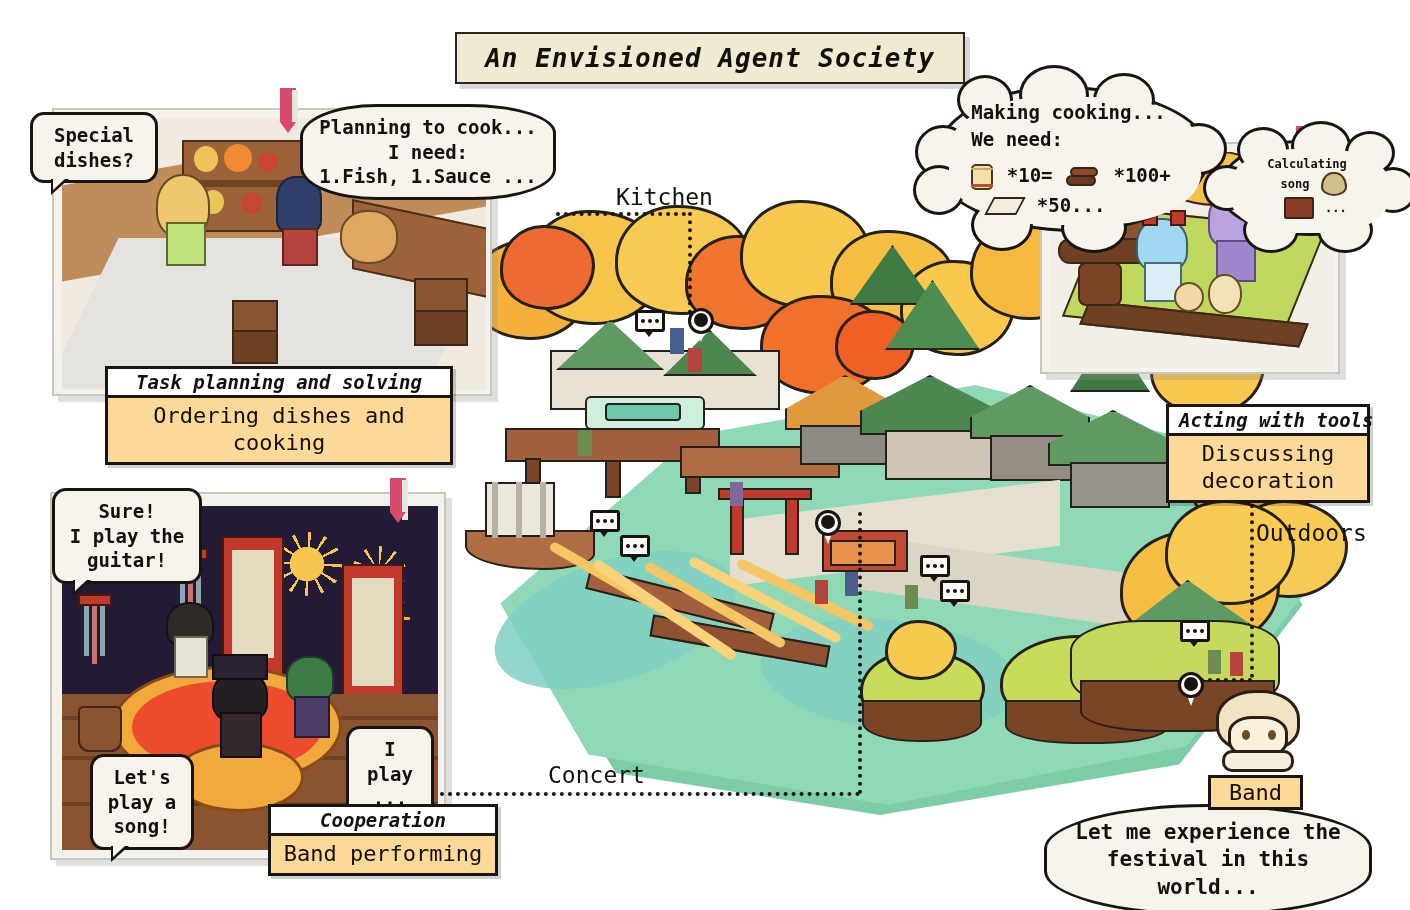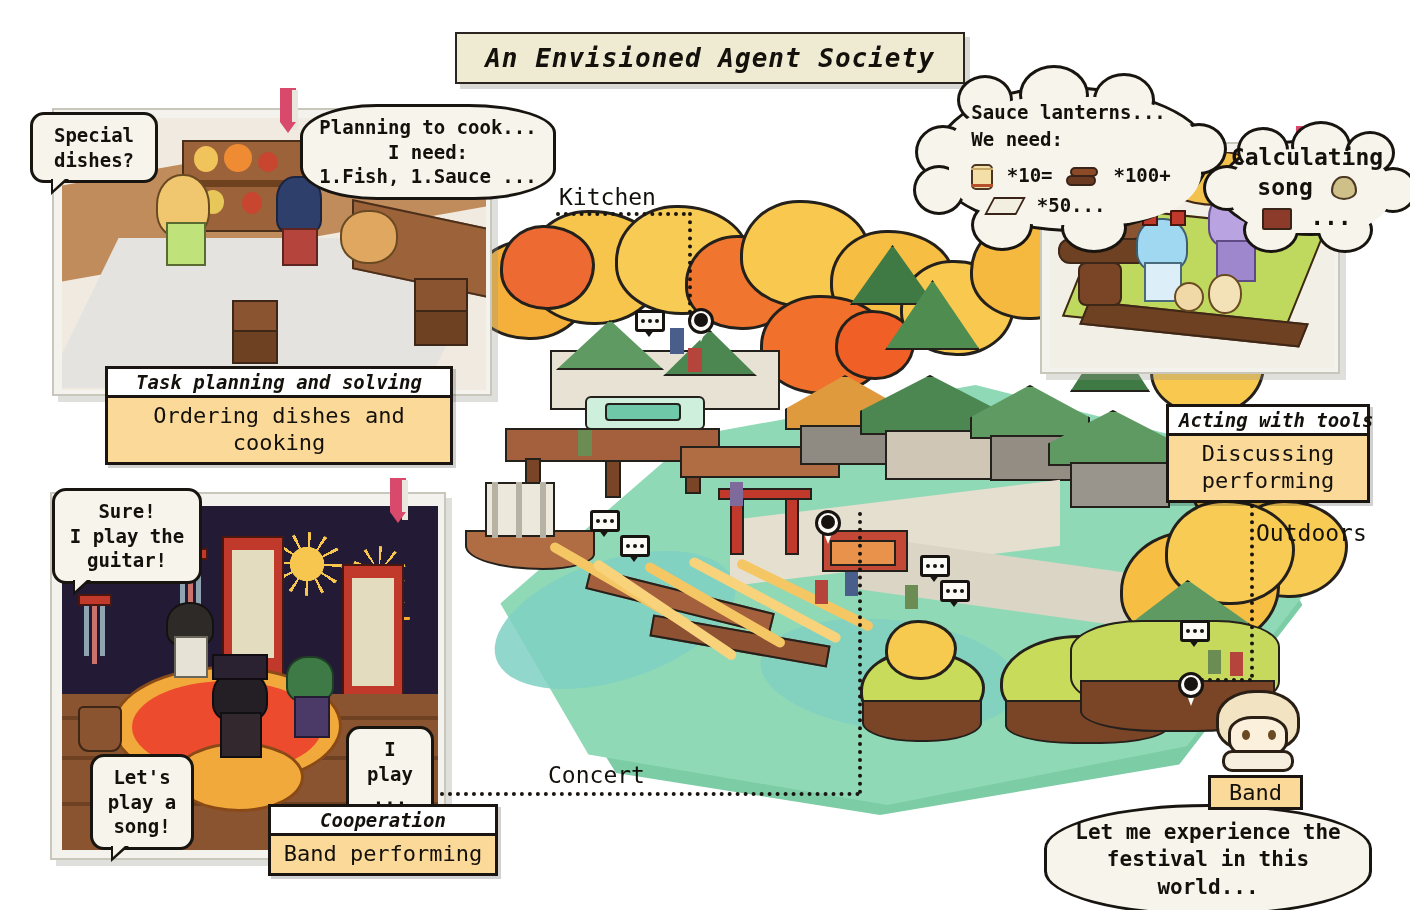--- a/index.html
+++ b/index.html
@@ -495,21 +495,21 @@
     <div class="puff" style="left:22px;top:-14px;width:56px;height:50px;"></div>
     <div class="puff" style="left:84px;top:-24px;width:70px;height:60px;"></div>
     <div class="puff" style="left:158px;top:-16px;width:62px;height:54px;"></div>
     <div class="puff" style="left:-20px;top:36px;width:56px;height:54px;"></div>
     <div class="puff" style="left:-22px;top:76px;width:52px;height:50px;"></div>
     <div class="puff" style="left:236px;top:34px;width:56px;height:52px;"></div>
     <div class="puff" style="left:36px;top:110px;width:62px;height:52px;"></div>
     <div class="puff" style="left:126px;top:114px;width:66px;height:50px;"></div>
     <div class="puff-mask" style="left:14px;top:8px;width:252px;height:128px;border-radius:40%;"></div>
     <div class="ct" style="text-align:left;font-size:19px;line-height:1.35;">
-      <div>Sauce lanterns...</div>
+      <div>Making cooking...</div>
       <div style="margin-top:2px;">We need:</div>
       <div style="margin-top:10px;white-space:nowrap;text-align:right;">
         <span class="ic ic-lantern"></span>
         <span style="margin:0 2px;">*10=</span>
         <span class="ic ic-wood">
           <span style="left:0;top:9px;width:30px;height:11px;background:#6B3A20;"></span>
           <span style="left:4px;top:1px;width:28px;height:10px;background:#8C4A26;"></span>
         </span>
         <span style="margin-left:2px;">*100+</span>
       </div>
@@ -522,53 +522,53 @@
 
   <div class="cloud" style="left:1218px;top:140px;width:178px;height:96px;">
     <div class="puff" style="left:16px;top:-16px;width:52px;height:46px;"></div>
     <div class="puff" style="left:70px;top:-22px;width:60px;height:50px;"></div>
     <div class="puff" style="left:124px;top:-12px;width:50px;height:44px;"></div>
     <div class="puff" style="left:-18px;top:22px;width:48px;height:46px;"></div>
     <div class="puff" style="left:148px;top:24px;width:48px;height:46px;"></div>
     <div class="puff" style="left:22px;top:64px;width:56px;height:46px;"></div>
     <div class="puff" style="left:96px;top:64px;width:56px;height:46px;"></div>
     <div class="puff-mask" style="left:10px;top:6px;width:158px;height:84px;border-radius:40%;"></div>
-    <div class="ct" style="font-size:23px;line-height:1.3;">
+    <div class="ct" style="font-size:12px;line-height:1.3;text-align:right;">
       <div>Calculating</div>
       <div style="white-space:nowrap;">
         <span>song</span>
         <span class="ic ic-money" style="margin-left:4px;"></span>
       </div>
       <div style="white-space:nowrap;margin-top:1px;">
         <span class="ic ic-abacus"></span>
         <span style="margin-left:4px;">...</span>
       </div>
     </div>
   </div>
 
   <div class="labelbox" style="left:1166px;top:404px;width:204px;">
     <div class="lb-head">Acting with tools</div>
     <div class="lb-body">Discussing
-performing</div>
+decoration</div>
   </div>
 
   <div style="position:absolute;left:1212px;top:690px;width:92px;height:82px;z-index:26;">
     <div style="position:absolute;left:4px;top:0;width:84px;height:62px;background:#F2E4C2;border:3px solid #2A1F14;border-radius:46% 46% 40% 40%;"></div>
     <div style="position:absolute;left:16px;top:26px;width:60px;height:42px;background:#FAF0DB;border:3px solid #2A1F14;border-radius:40%;"></div>
     <div style="position:absolute;left:30px;top:40px;width:8px;height:10px;background:#6A4A22;border-radius:50%;"></div>
     <div style="position:absolute;left:56px;top:40px;width:8px;height:10px;background:#6A4A22;border-radius:50%;"></div>
     <div style="position:absolute;left:10px;top:60px;width:72px;height:22px;background:#F6EFE0;border:3px solid #2A1F14;border-radius:10px;"></div>
   </div>
 
   <div class="tagbox" style="left:1208px;top:775px;">Band</div>
 
   <div class="bubble" style="left:1044px;top:804px;width:328px;border-radius:50% / 40%;font-size:21px;padding:12px 18px;">Let me experience the
 festival in this world...</div>
 
-  <div class="maptext" style="left:559px;top:184px;text-align:right;">Kitchen</div>
+  <div class="maptext" style="left:616px;top:184px;text-align:right;">Kitchen</div>
   <div class="dot-h" style="left:556px;top:212px;width:130px;"></div>
   <div class="dot-v" style="left:688px;top:212px;height:110px;"></div>
 
   <div class="maptext" style="left:548px;top:762px;">Concert</div>
   <div class="dot-h" style="left:440px;top:792px;width:420px;"></div>
   <div class="dot-v" style="left:858px;top:512px;height:282px;"></div>
 
   <div class="maptext" style="left:1256px;top:520px;">Outdoors</div>
   <div class="dot-v" style="left:1250px;top:488px;height:190px;"></div>
   <div class="dot-h" style="left:1192px;top:678px;width:60px;"></div>

